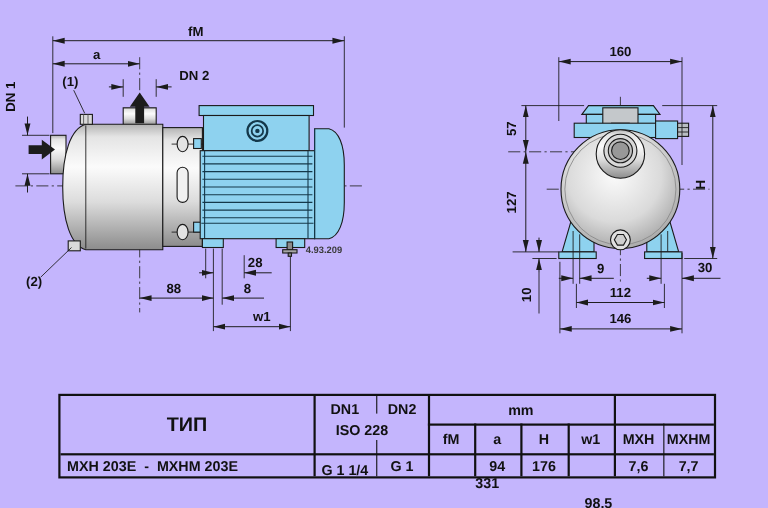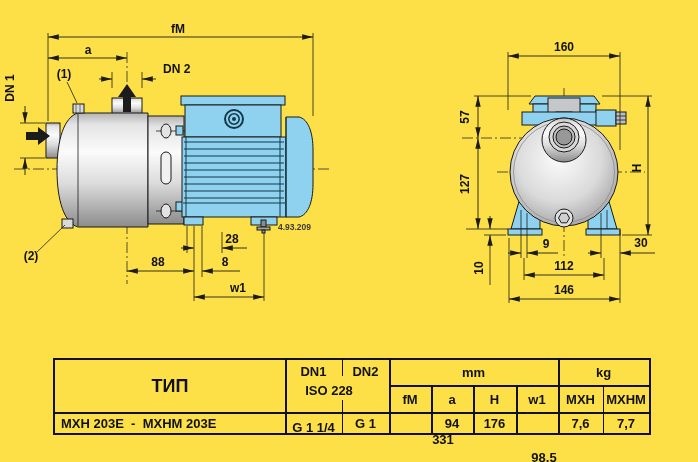--- a/index.html
+++ b/index.html
@@ -1,16 +1,16 @@
 <!DOCTYPE html>
 <html><head>
 <meta charset="utf-8">
 <style>
   html,body{margin:0;padding:0;background:#fff;}
-  #stage{position:relative;width:698px;height:462px;background:#fde047;overflow:hidden;
+  #stage{position:relative;width:698px;height:462px;background:#c4b5fd;overflow:hidden;
          font-family:"Liberation Sans", sans-serif;text-align:center;}
   svg text{font-family:"Liberation Sans", sans-serif;}
   .dimtxt{font-size:12px;font-weight:bold;fill:#111;}
   .codetxt{font-size:8.5px;font-weight:bold;fill:#3a3a3a;}
   .part{stroke:#1a1a1a;stroke-width:1;}
   .mblue{fill:#8ed2ef;}
   .fin{stroke:#14384a;stroke-width:1;}
   .dim{stroke:#1c1c1c;stroke-width:0.9;fill:none;}
   .ext{stroke:#1c1c1c;stroke-width:0.8;fill:none;}
   .cl{stroke:#2a2a2a;stroke-width:0.8;fill:none;stroke-dasharray:11 3 2 3;}
@@ -253,21 +253,20 @@
   <div class="vline" style="left:503px;top:0;width:2px;height:73px;"></div>
   <div class="vline" style="left:548px;top:25px;width:1px;height:48px;"></div>
   <div class="hline" style="left:334px;top:25px;width:260px;height:1.5px;"></div>
   <div class="hline" style="left:0;top:52px;width:594px;height:2px;"></div>
 
   <div class="cell" style="left:0;top:0;width:230px;height:52px;font-size:18px;">ТИП</div>
   <div class="cell" style="left:230px;top:2px;width:57px;height:18px;">DN1</div>
   <div class="cell" style="left:287px;top:2px;width:47px;height:18px;">DN2</div>
   <div class="cell" style="left:230px;top:20px;width:88px;height:20px;">ISO 228</div>
   <div class="cell" style="left:334px;top:2px;width:169px;height:20px;">mm</div>
-  <div class="cell" style="left:503px;top:2px;width:91px;height:20px;">kg</div>
   <div class="cell" style="left:334px;top:27px;width:42px;height:24px;">fM</div>
   <div class="cell" style="left:376px;top:27px;width:42px;height:24px;">a</div>
   <div class="cell" style="left:418px;top:27px;width:43px;height:24px;">H</div>
   <div class="cell" style="left:461px;top:27px;width:42px;height:24px;">w1</div>
   <div class="cell" style="left:503px;top:27px;width:45px;height:24px;">MXH</div>
   <div class="cell" style="left:548px;top:27px;width:46px;height:24px;">MXHM</div>
 
   <div class="cell" style="left:6px;top:54px;width:220px;height:19px;justify-content:flex-start;">MXH 203E  -  MXHM 203E</div>
   <div class="cell" style="left:230px;top:58px;width:57px;height:19px;">G 1 1/4</div>
   <div class="cell" style="left:287px;top:54px;width:47px;height:19px;">G 1</div>

